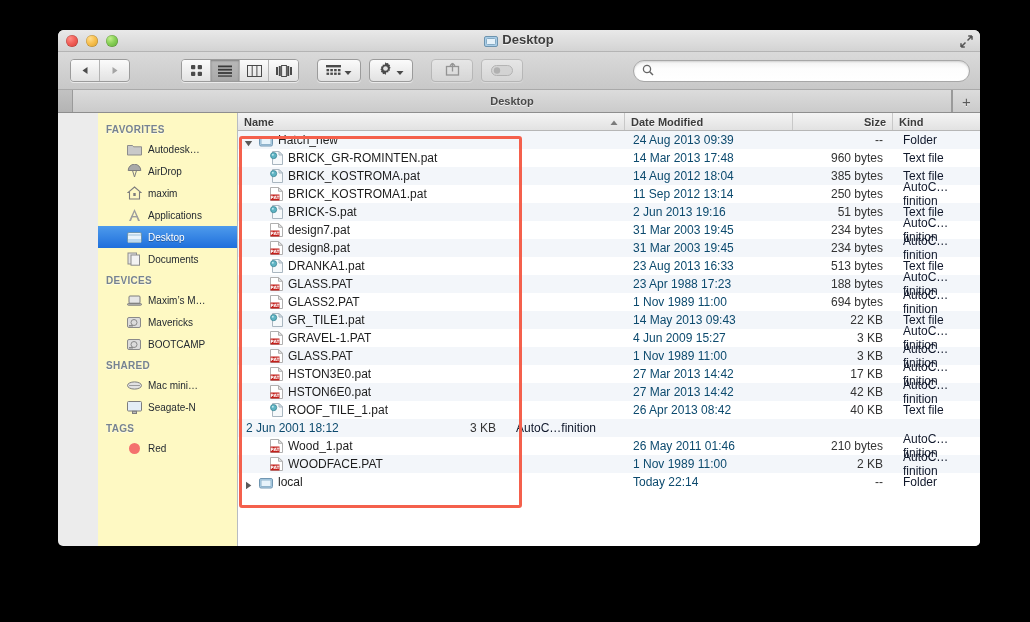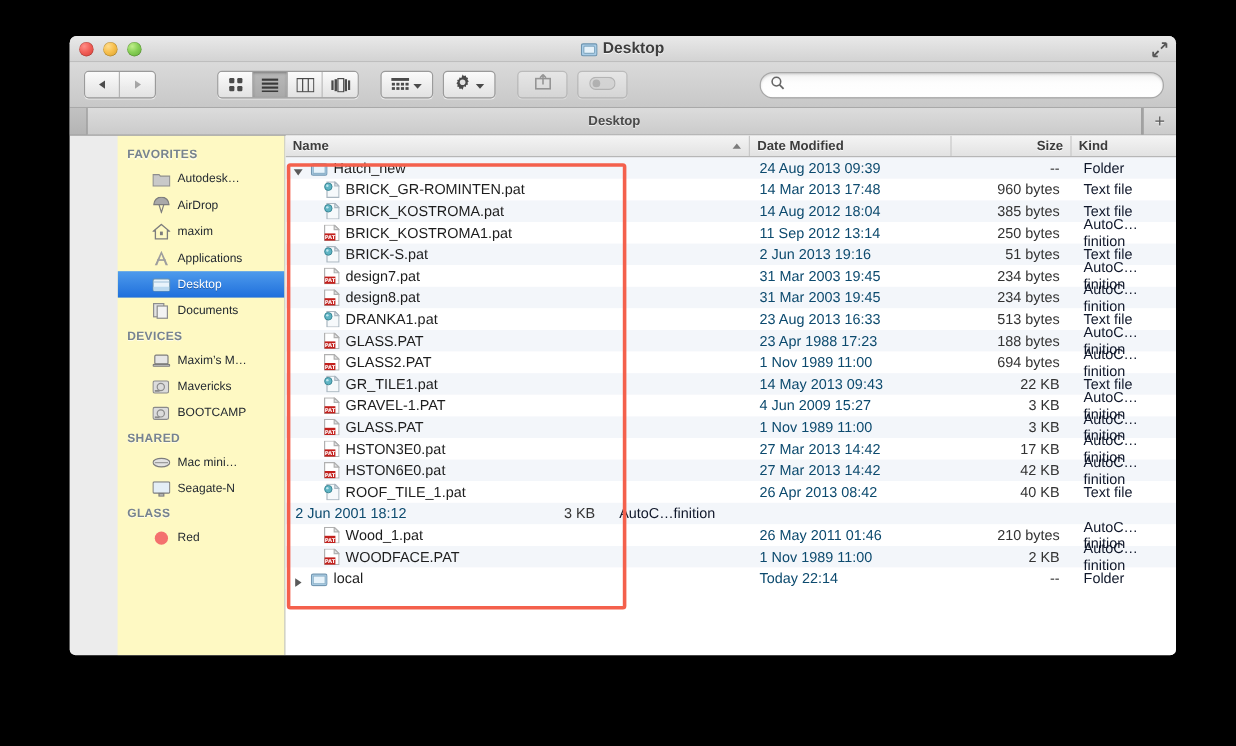--- a/index.html
+++ b/index.html
@@ -453,21 +453,21 @@
       <div class="sb-item">
         <span class="sb-ic">
           <svg width="15" height="13" viewBox="0 0 15 13">
               <rect x="0.5" y="0.5" width="14" height="9.5" rx="1" fill="#e4eef6" stroke="#7d7d7d"></rect>
               <rect x="5.5" y="10.3" width="4" height="2.2" fill="#bcbcbc" stroke="#7d7d7d"></rect>
             </svg>
         </span>
         <span class="sb-label">Seagate-N</span>
       </div>
 
-      <div class="sb-header">GLASS</div>
+      <div class="sb-header">TAGS</div>
       <div class="sb-item">
         <span class="sb-ic">
           <span class="tag-dot" id="tag-red-dot" style="background: rgb(244, 113, 110);"></span>
         </span>
         <span class="sb-label">Red</span>
       </div>
     </div>
 
     <div class="filelist">
 

